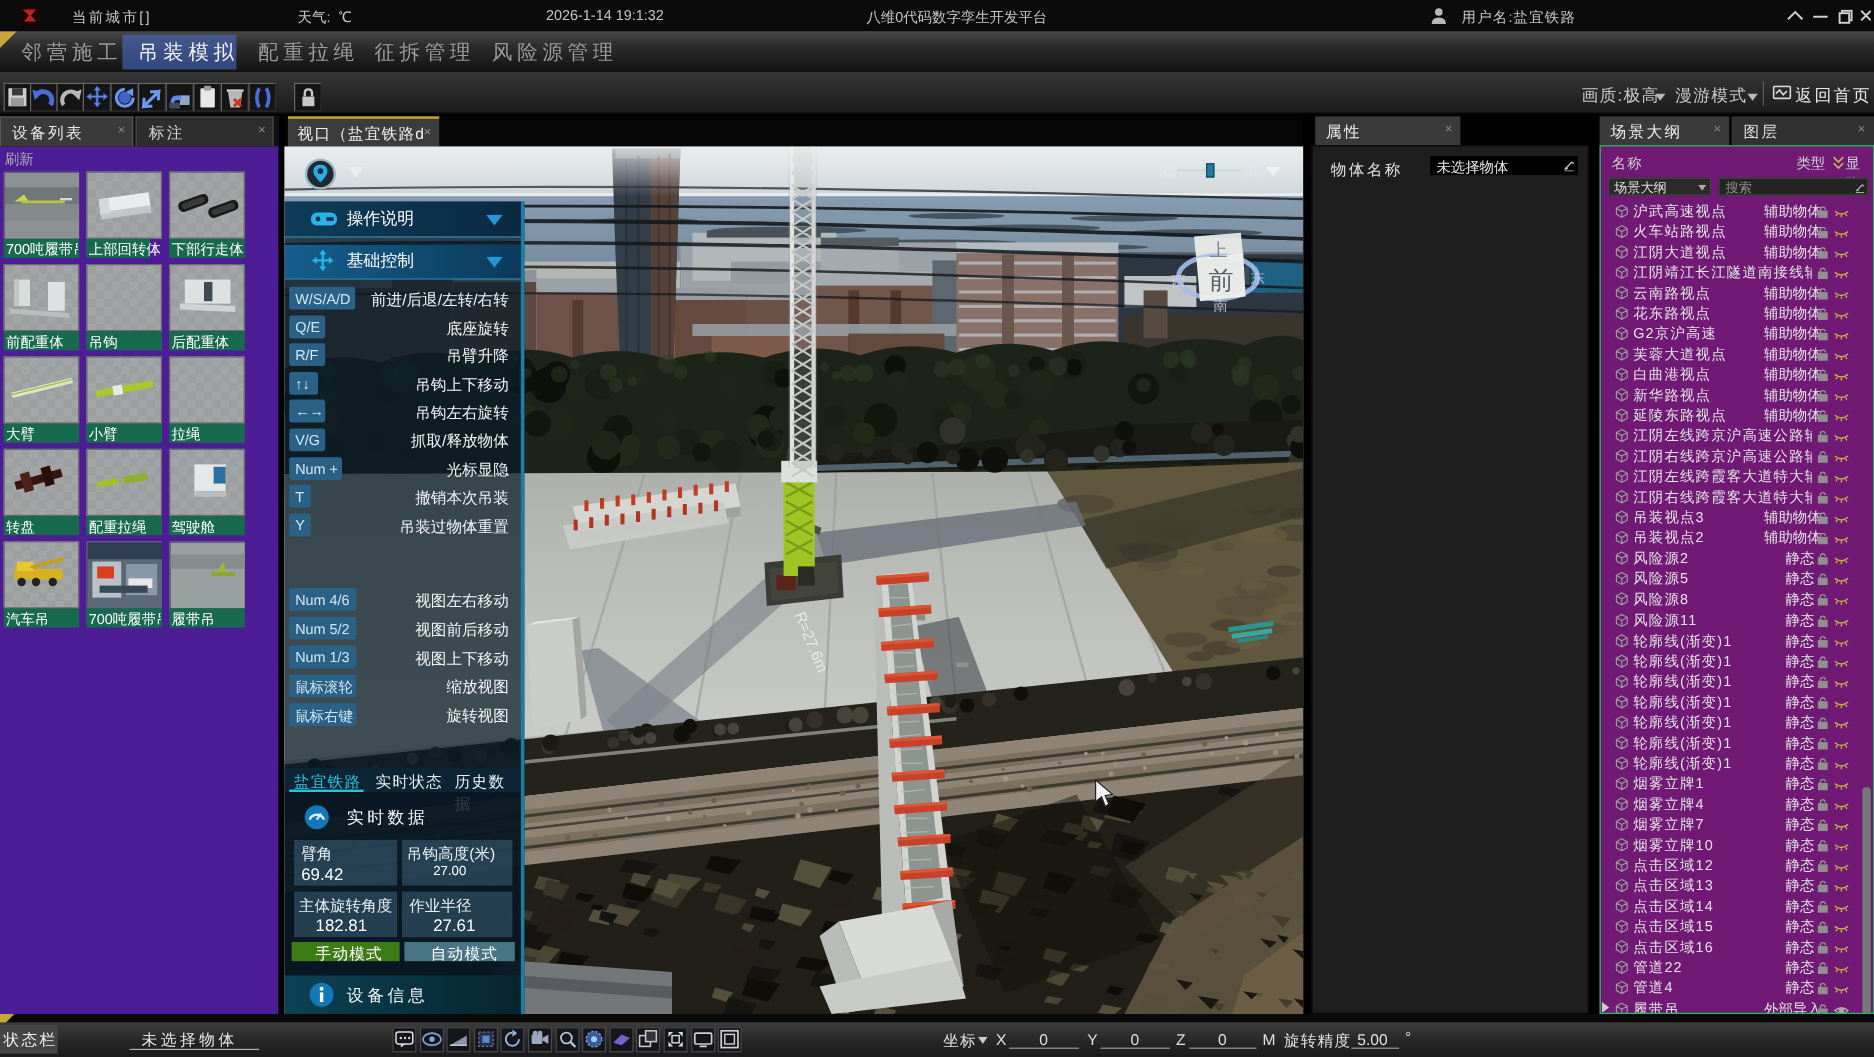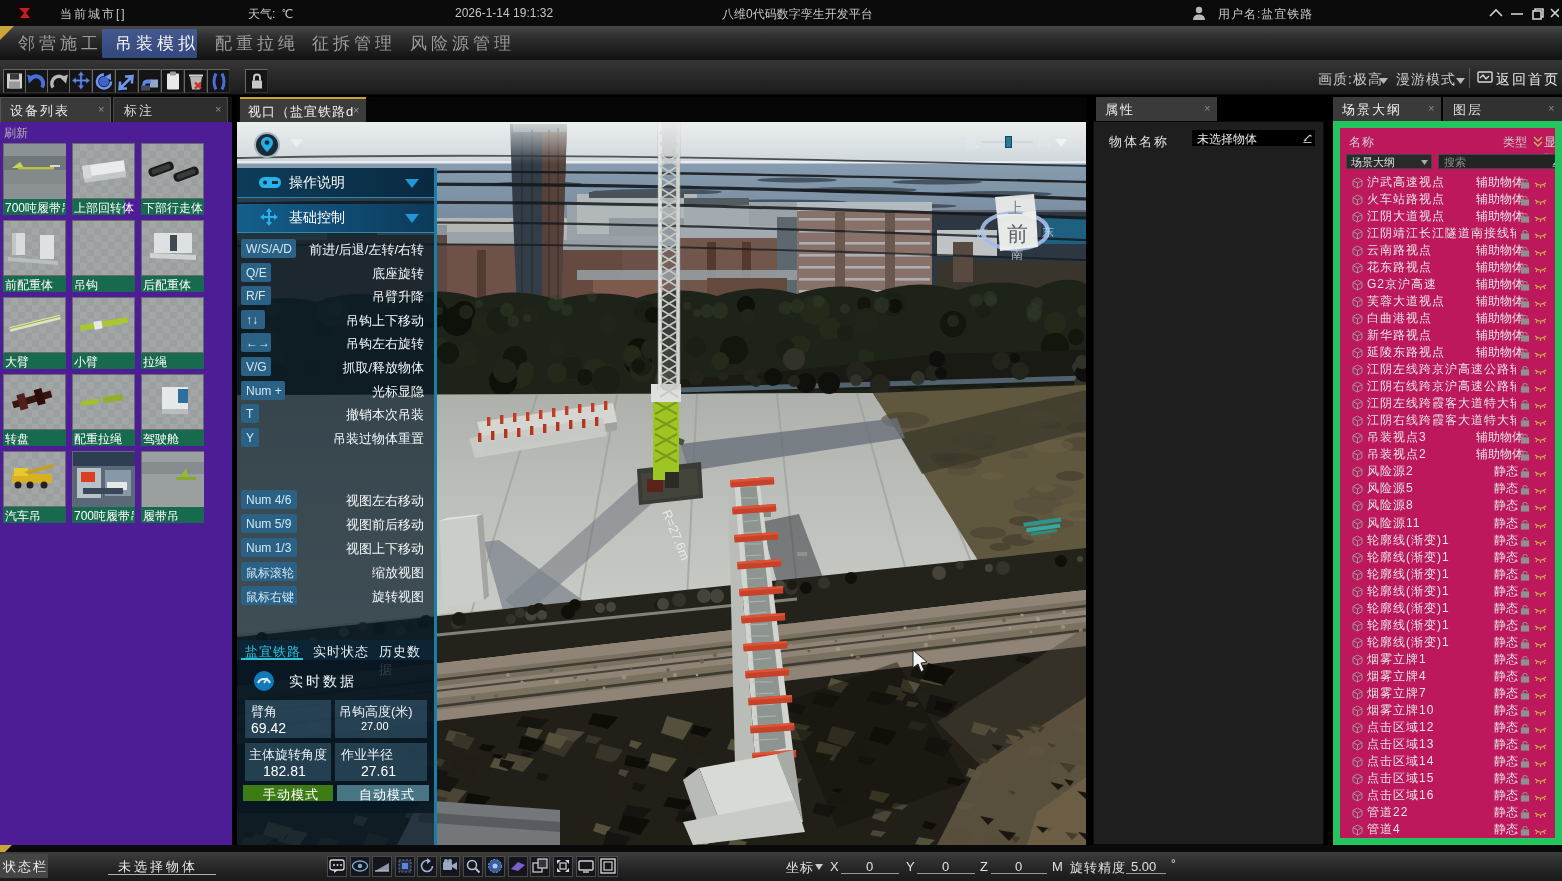--- a/index.html
+++ b/index.html
@@ -309,21 +309,21 @@
 
 <div class="ab" style="left:1333px;top:97px;width:229px;height:748px">
  <div class="ab" style="left:0;top:0;width:108px;height:24px;background:#3a3a3a">
    <span class="ab" style="left:9px;top:4px;font-size:13px;color:#eee;letter-spacing:2px">场景大纲</span>
    <span class="ab" style="left:95px;top:5px;color:#8a8a8a;font-size:11px">×</span>
     </div>
  <div class="ab" style="left:110px;top:0;width:119px;height:24px;background:#313131">
    <span class="ab" style="left:10px;top:4px;font-size:13px;color:#ddd;letter-spacing:2px">图层</span>
    <span class="ab" style="left:105px;top:5px;color:#8a8a8a;font-size:11px">×</span>
     </div>
- <div class="ab" style="left:0;top:24px;width:229px;height:724px;background:#be185d;border:7px solid #22c55e;overflow:hidden">
+ <div class="ab" style="left:0;top:24px;width:229px;height:724px;background:#701a75;border:1px solid #22c55e;overflow:hidden">
   <span class="ab" style="left:9px;top:6px;font-size:12px;color:#cfcfcf;letter-spacing:1px">名称</span>
   <span class="ab" style="left:163px;top:6px;font-size:12px;color:#cfcfcf">类型</span>
   <svg class="ab" style="left:192px;top:7px" width="12" height="12" fill="none" stroke="#c8b35a" stroke-width="1.4">
         <path d="M2 2 L6 6 L10 2 M2 7 L6 11 L10 7"></path>
       </svg>
   <span class="ab" style="left:204px;top:6px;font-size:12px;color:#cfcfcf">显隐</span>
   <div class="ab" style="left:6px;top:26px;width:86px;height:15px;background:#2a2a2a;border:1px solid #454545">
     <span class="ab" style="left:4px;top:0px;font-size:11px;color:#ddd">场景大纲</span>
     <svg class="ab" style="left:74px;top:5px" width="8" height="6">
           <path d="M0 0 H7 L3.5 5 Z" fill="#aaa"></path>
@@ -1787,21 +1787,21 @@
 <span class="ab" style="right:10px;top:4px;font-size:13px;color:#f2f6f8;white-space:nowrap">吊装过物体重置</span>
       </div>
       <div class="ab" style="left:0;top:320px;width:197px;height:24px">
 <div class="ab" style="left:4px;top:2px;width:56px;height:19px;background:#2a6185;border-radius:2px">
           <span class="ab" style="left:5px;top:3px;font-size:12px;color:#cfe8f5;white-space:nowrap">Num 4/6</span>
         </div>
 <span class="ab" style="right:10px;top:4px;font-size:13px;color:#f2f6f8;white-space:nowrap">视图左右移动</span>
       </div>
       <div class="ab" style="left:0;top:344px;width:197px;height:24px">
 <div class="ab" style="left:4px;top:2px;width:56px;height:19px;background:#2a6185;border-radius:2px">
-          <span class="ab" style="left:5px;top:3px;font-size:12px;color:#cfe8f5;white-space:nowrap">Num 5/9</span>
+          <span class="ab" style="left:5px;top:3px;font-size:12px;color:#cfe8f5;white-space:nowrap">Num 5/2</span>
         </div>
 <span class="ab" style="right:10px;top:4px;font-size:13px;color:#f2f6f8;white-space:nowrap">视图前后移动</span>
       </div>
       <div class="ab" style="left:0;top:368px;width:197px;height:24px">
 <div class="ab" style="left:4px;top:2px;width:56px;height:19px;background:#2a6185;border-radius:2px">
           <span class="ab" style="left:5px;top:3px;font-size:12px;color:#cfe8f5;white-space:nowrap">Num 1/3</span>
         </div>
 <span class="ab" style="right:10px;top:4px;font-size:13px;color:#f2f6f8;white-space:nowrap">视图上下移动</span>
       </div>
       <div class="ab" style="left:0;top:392px;width:197px;height:24px">
@@ -1845,14 +1845,22 @@
  <span class="ab" style="left:6px;top:3px;font-size:13px;color:#e8f0f4">作业半径</span>
  <span class="ab" style="left:26px;top:20px;font-size:14px;color:#fff">27.61</span>
         </div>
 <div class="ab" style="left:6px;top:125px;width:90px;height:16px;background:#3d7c15">
           <span class="ab" style="left:20px;top:1px;font-size:13px;color:#fff;letter-spacing:1px">手动模式</span>
         </div>
 <div class="ab" style="left:100px;top:125px;width:92px;height:16px;background:#477584">
           <span class="ab" style="left:22px;top:1px;font-size:13px;color:#fff;letter-spacing:1px">自动模式</span>
         </div>
 </div>
+      <div class="ab" style="left:0;top:645px;width:197px;height:32px;background:linear-gradient(90deg,#0c4254,#07242f)">
+<svg class="ab" style="left:20px;top:5px" width="22" height="22">
+          <circle cx="11" cy="11" r="10" fill="#1278b8"></circle>
+          <rect x="9.6" y="9" width="2.8" height="8" fill="#fff"></rect>
+          <circle cx="11" cy="6" r="1.7" fill="#fff"></circle>
+        </svg>
+<span class="ab" style="left:52px;top:8px;font-size:14px;color:#f2f6f8;letter-spacing:3px">设备信息</span>
+      </div>
     </div>
   </div>
 
 </body></html>

